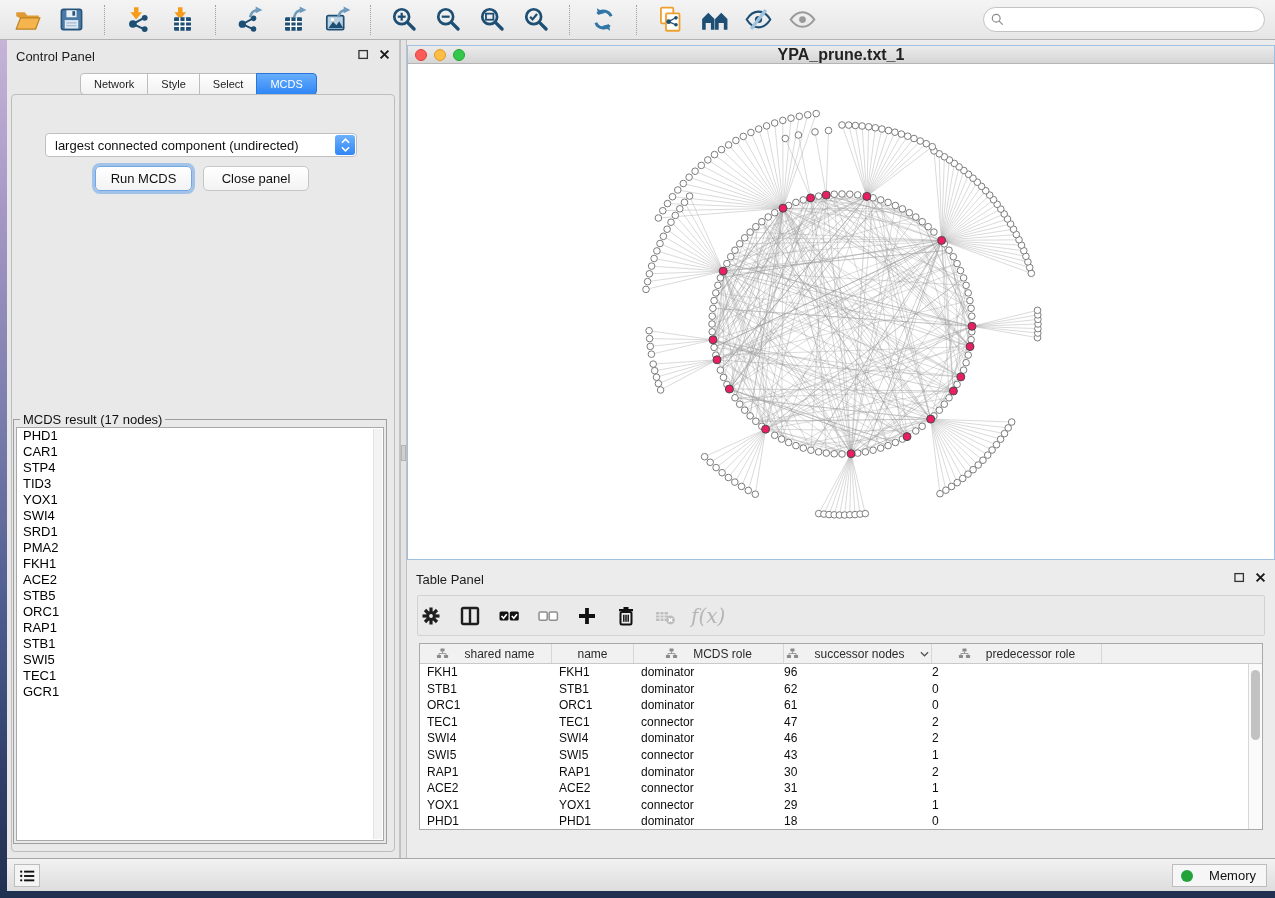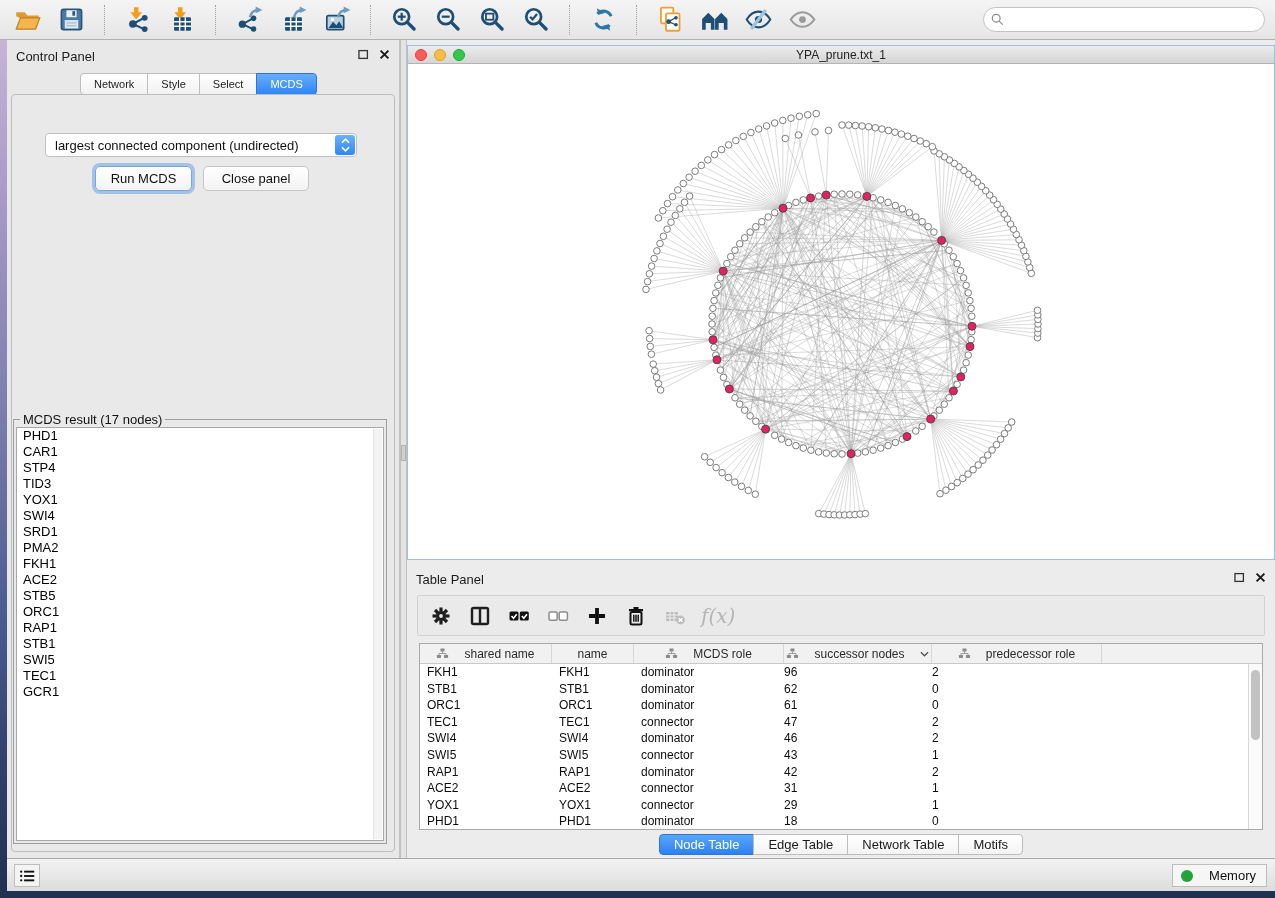--- a/index.html
+++ b/index.html
@@ -57,32 +57,32 @@
   .splitter { position:absolute; left:400px; top:40px; width:7px; height:818px; background:#e4e4e4;
     border-left:1px solid #c0c0c0; border-right:1px solid #c0c0c0; cursor:col-resize; }
   .splitter .handle { position:absolute; left:0px; top:405px; width:5px; height:16px; background:#cfcfcf;
     border:1px solid #b3b3b3; }
 
   
   .network-window { position:absolute; left:407px; top:45px; width:868px; height:515px;
     border:1px solid #9fc0de; background:#fff; }
   .net-titlebar { height:18px; background:linear-gradient(#ececec,#d5d5d5); border-bottom:1px solid #b5b5b5;
     position:relative; display:flex; align-items:center; justify-content:center; }
-  .net-title { font-size:12px; color:#222; }
+  .net-title { font-size:16px; color:#222;font-weight:bold; }
   .lights { position:absolute; left:7px; top:3px; display:flex; gap:7px; }
   .light { width:12px; height:12px; border-radius:50%; cursor:pointer; }
   .light.red { background:#fc5b57; border:1px solid #df3f3b; }
   .light.yellow { background:#fdbe41; border:1px solid #de9b2d; }
   .light.green { background:#34c84a; border:1px solid #23a436; }
   .net-body { position:relative; width:866px; height:495px; background:#fff; }
 
   
   .table-panel { position:absolute; left:407px; top:563px; width:868px; height:295px; background:#ececec; }
   .tp-toolbar { position:absolute; left:10px; right:10px; top:32px; height:41px; background:#eaeaea;
-    border:1px solid #d2d2d2; border-radius:2px; display:flex; align-items:center; padding-left:10px; gap:13px; }
+    border:1px solid #d2d2d2; border-radius:2px; display:flex; align-items:center; gap:13px; }
   .tp-btn { width:26px; height:26px; display:flex; align-items:center; justify-content:center; cursor:pointer; }
   .tp-btn.disabled { cursor:default; }
   .tp-btn svg { width:22px; height:22px; }
   .fx { font-family:"DejaVu Serif", serif; font-style:italic; font-size:20px; color:#b5b5b5; }
   .tbl { position:absolute; left:12px; top:80px; width:844px; height:187px; background:#fff; border:1px solid #a9a9a9; }
   .tbl-scroll { position:absolute; right:0; top:20px; bottom:0; width:14px; background:#fafafa; border-left:1px solid #d8d8d8; }
   .tbl-thumb { position:absolute; left:2px; top:6px; width:9px; height:70px; background:#c2c2c2; border-radius:5px; }
   .thead, .trow { display:grid; grid-template-columns:132px 82px 150px 148px 170px 1fr; }
   .thead { height:20px; background:#f1f1f1; border-bottom:1px solid #c9c9c9; }
   .th { display:flex; align-items:center; justify-content:center; gap:15px; font-size:12px; color:#2b2b2b;
@@ -1177,21 +1177,21 @@
             <div class="td txt">SWI5</div>
             <div class="td txt">connector</div>
             <div class="td num succ">43</div>
             <div class="td num pred">1</div>
             <div class="td"></div>
           </div>
           <div class="trow">
             <div class="td txt">RAP1</div>
             <div class="td txt">RAP1</div>
             <div class="td txt">dominator</div>
-            <div class="td num succ">42</div>
+            <div class="td num succ">30</div>
             <div class="td num pred">2</div>
             <div class="td"></div>
           </div>
           <div class="trow">
             <div class="td txt">ACE2</div>
             <div class="td txt">ACE2</div>
             <div class="td txt">connector</div>
             <div class="td num succ">31</div>
             <div class="td num pred">1</div>
             <div class="td"></div>
@@ -1210,26 +1210,20 @@
             <div class="td txt">dominator</div>
             <div class="td num succ">18</div>
             <div class="td num pred">0</div>
             <div class="td"></div>
           </div>
         </div>
       <div class="tbl-scroll">
         <div class="tbl-thumb"></div>
       </div>
     </div>
-    <div class="tp-tabs" id="tp-tabs">
-        <div class="tp-tab active">Node Table</div>
-        <div class="tp-tab">Edge Table</div>
-        <div class="tp-tab">Network Table</div>
-        <div class="tp-tab">Motifs</div>
-      </div>
   </div>
 
   <div class="status-bar">
     <div class="menu-btn">
       <svg viewBox="0 0 22 18">
         <g fill="#111">
             <circle cx="3" cy="3" r="1.6"></circle>
             <circle cx="3" cy="9" r="1.6"></circle>
             <circle cx="3" cy="15" r="1.6"></circle>
           </g>

